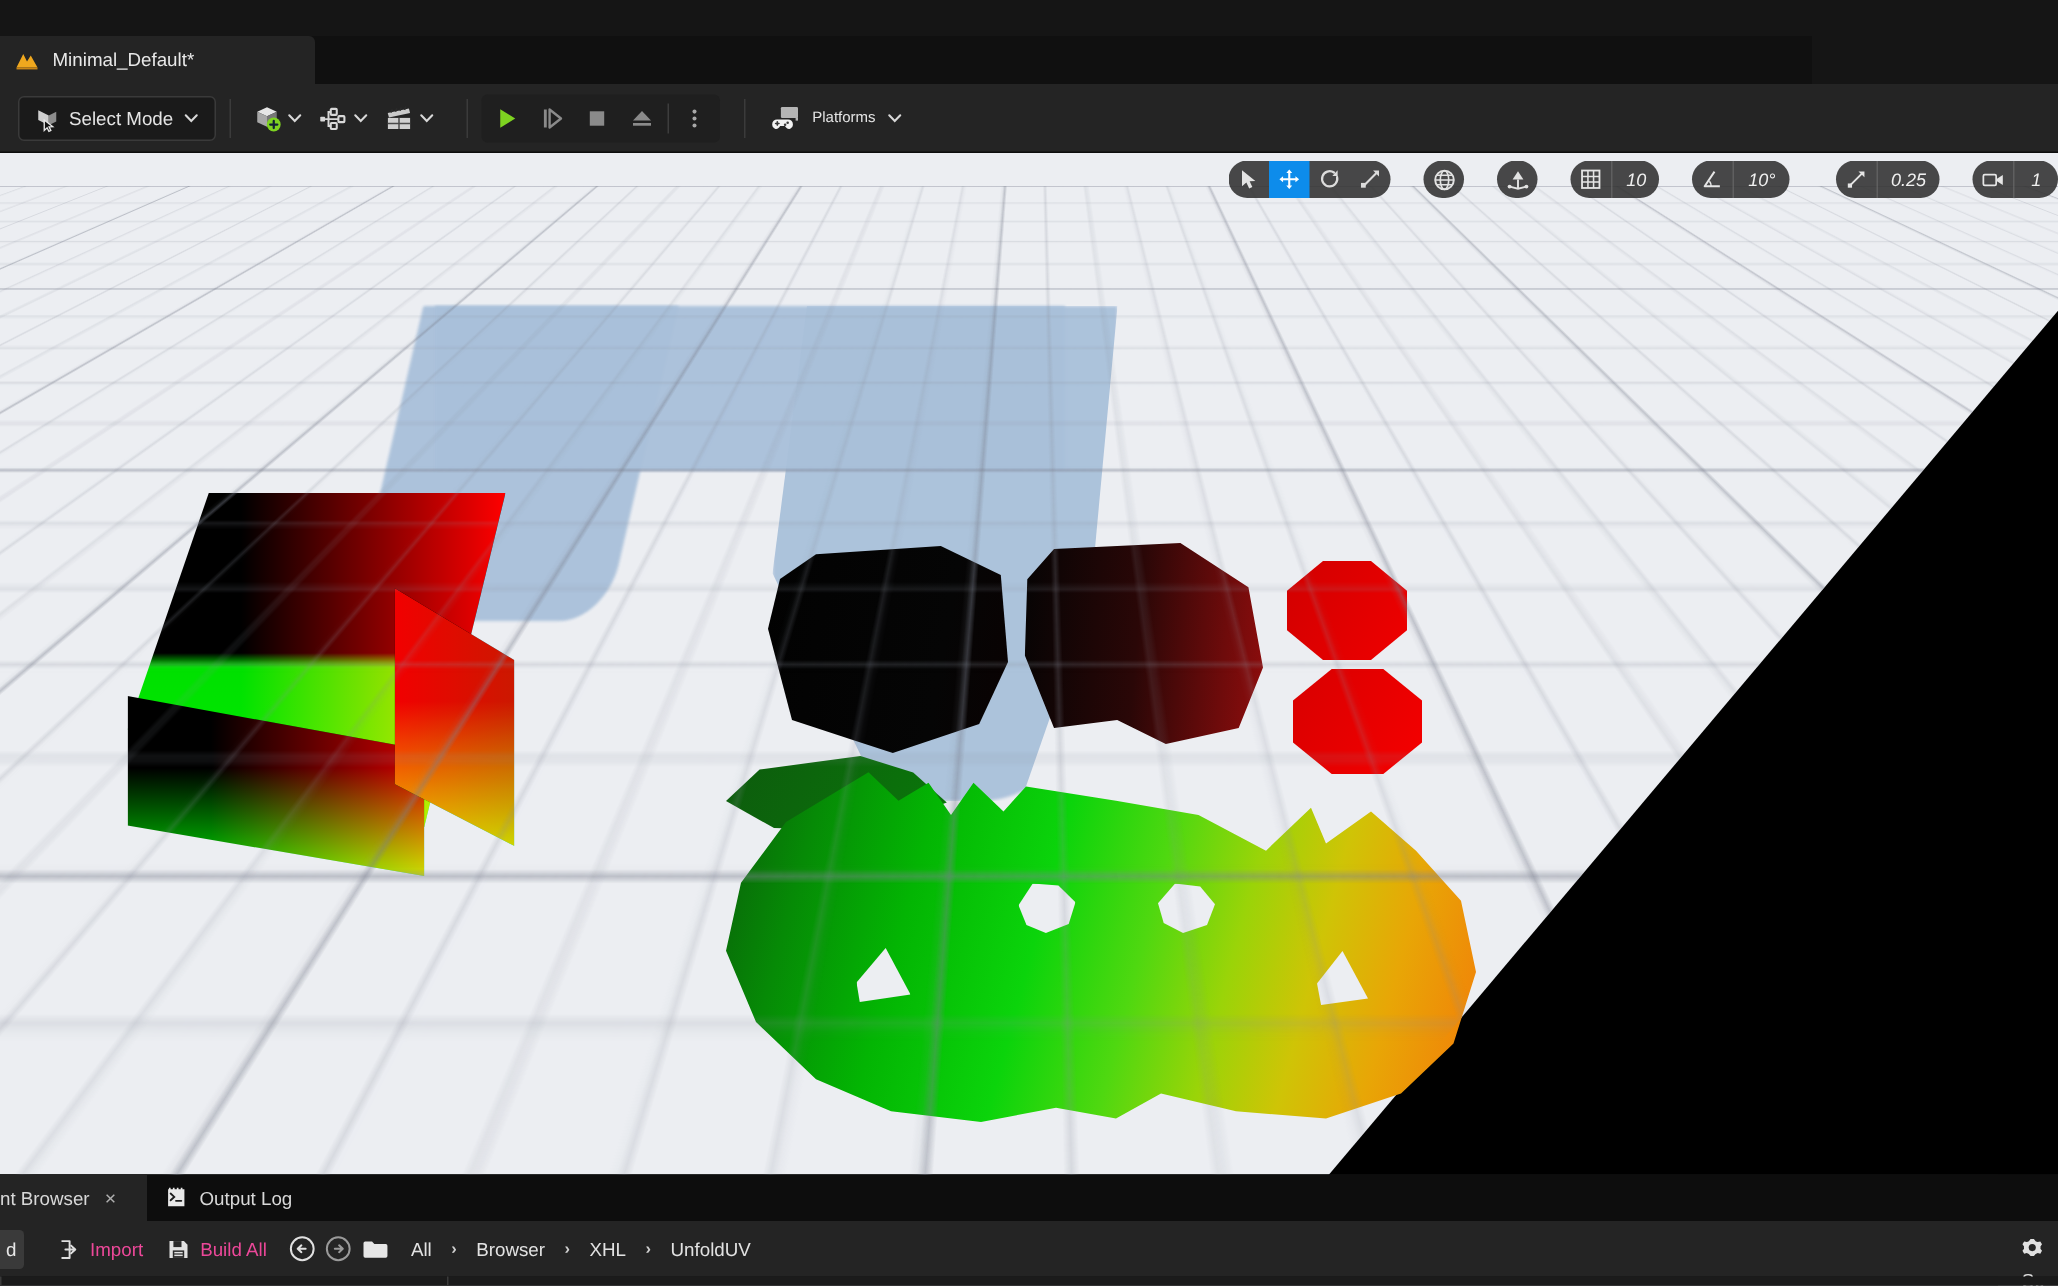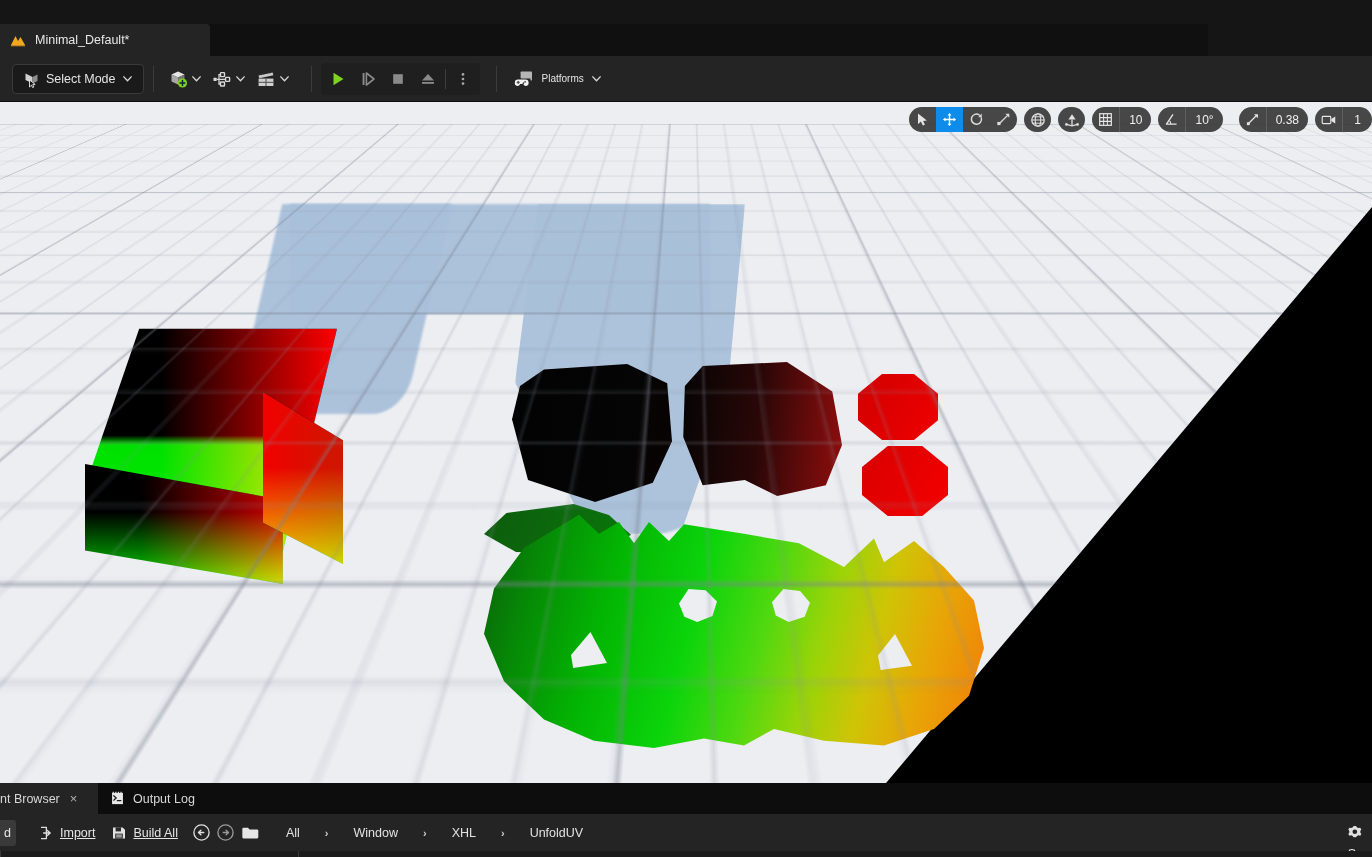--- a/index.html
+++ b/index.html
@@ -200,21 +200,21 @@
 
   
   .vp-tl { position:absolute; top:5px; left:0px; display:flex; align-items:center; gap:6px; }
   .vp-pill {
     display:flex; align-items:center; gap:6px;
     background: rgba(48,48,48,0.88); border-radius: 13px;
     height: 25px; padding: 0 11px;
   }
   .vp-pill-label { font-size:12px; color:#f0f0f0; white-space:nowrap; }
 
-  .vp-tr { position:absolute; top:5px; right:0px; display:flex; align-items:center; gap:7px; }
+  .vp-tr { position:absolute; top:5px; right:0px; display:flex; align-items:center; gap:22px;font-style:italic; }
   .vp-seg {
     display:flex; align-items:center; background: rgba(48,48,48,0.88);
     border-radius:13px; height:25px; overflow:hidden;
   }
   .vp-seg-btn {
     width:27px; height:25px; display:flex; align-items:center; justify-content:center;
   }
   .vp-seg-btn.active { background:#0d8ceb; }
   .vp-seg-val {
     font-size:12px; color:#f0f0f0; padding:0 9px; height:25px;
@@ -241,23 +241,23 @@
     position:absolute; top:31px; left:0; width:1372px; height:37px;
     background:#242424; display:flex; align-items:center; padding-left:0px;
   }
   .cb-add {
     width:30px; height:26px; margin-left:-14px; background:#3a3a3a;
     border-radius:3px; display:flex; align-items:center; justify-content:flex-end;
     padding-right:5px;
   }
   .cb-add-label { font-size:12.5px; color:#e8e8e8; }
   .cb-btn { display:flex; align-items:center; gap:6px; padding:5px 8px; border-radius:3px; }
-  .cb-btn-label { font-size:12.5px; color:#e5e5e5; white-space:nowrap;text-decoration:underline; }
+  .cb-btn-label { font-size:12.5px; color:#ec4899; white-space:nowrap; }
   .cb-nav { display:flex; align-items:center; gap:5px; margin-left:6px; }
-  .crumbs { display:flex; align-items:center; gap:16px; margin-left:6px; }
+  .crumbs { display:flex; align-items:center; gap:4px; margin-left:6px; }
   .crumb { font-size:12.5px; color:#e2e2e2; padding:3px 7px; border-radius:3px; white-space:nowrap; }
   .crumb-sep { color:#cfcfcf; font-size:11px; font-weight:bold; padding:0 2px; }
   .cb-settings {
     position:absolute; right:2px; top:5px; display:flex; align-items:center; gap:6px;
     padding:5px 6px; border-radius:3px; overflow:hidden;flex-direction:column;
   }
   .cb-settings-label { font-size:12.5px; color:#e2e2e2; white-space:nowrap; }
   .cb-bottomline {
     position:absolute; top:68px; left:0; width:1372px; height:6px; background:#1b1b1b;
   }
@@ -544,21 +544,21 @@
       <div class="vp-seg" style="margin-left:9px">
         <div class="vp-seg-btn">
           <span class="ue-icon" style="width:15px;height:15px">
             <svg viewBox="0 0 16 16" width="15" height="15">
               <path d="M4 12 L12 4" stroke="#e6e6e6" stroke-width="1.4"></path>
               <rect x="2" y="11" width="3" height="3" fill="#e6e6e6"></rect>
               <path d="M13.8 2.4 L13.8 6.6 L9.6 2.4 Z" fill="#e6e6e6"></path>
             </svg>
           </span>
         </div>
-        <div class="vp-seg-val">0.38</div>
+        <div class="vp-seg-val">0.25</div>
       </div>
 
       <div class="vp-seg">
         <div class="vp-seg-btn">
           <span class="ue-icon" style="width:16px;height:14px">
             <svg viewBox="0 0 18 14" width="16" height="14">
               <rect x="1.4" y="3" width="9.6" height="8" rx="1" fill="none" stroke="#e6e6e6" stroke-width="1.3"></rect>
               <path d="M11.6 6 L16 3.2 V10.8 L11.6 8 Z" fill="#e6e6e6"></path>
             </svg>
           </span>
@@ -634,21 +634,21 @@
       </div>
 
       <div class="crumbs">
         <span class="ue-icon" style="width:19px;height:16px;margin-right:3px">
           <svg viewBox="0 0 20 16" width="19" height="16">
             <path d="M1.4 3.6 A1.2 1.2 0 0 1 2.6 2.4 H7.4 L9 4.2 H17 A1.2 1.2 0 0 1 18.2 5.4 V12.6 A1.2 1.2 0 0 1 17 13.8 H2.6 A1.2 1.2 0 0 1 1.4 12.6 Z" fill="#e6e6e6"></path>
           </svg>
         </span>
         <span class="crumb">All</span>
         <span class="crumb-sep">›</span>
-        <span class="crumb">Window</span>
+        <span class="crumb">Browser</span>
         <span class="crumb-sep">›</span>
         <span class="crumb">XHL</span>
         <span class="crumb-sep">›</span>
         <span class="crumb">UnfoldUV</span>
       </div>
 
       <div class="cb-settings">
         <span class="ue-icon" style="width:17px;height:17px">
           <svg viewBox="0 0 18 18" width="17" height="17">
             <path d="M9 1.4 L10.3 3 A6.2 6.2 0 0 1 11.9 3.7 L13.9 3.2 L15.2 5.4 L14 7 A6.2 6.2 0 0 1 14 8.8 L15.2 10.4 L13.9 12.6 L11.9 12.1 A6.2 6.2 0 0 1 10.3 12.8 L9 14.4 L6.4 14.4 L5.1 12.8 A6.2 6.2 0 0 1 3.5 12.1 L1.5 12.6 L0.2 10.4 L1.4 8.8 A6.2 6.2 0 0 1 1.4 7 L0.2 5.4 L1.5 3.2 L3.5 3.7 A6.2 6.2 0 0 1 5.1 3 L6.4 1.4 Z" fill="#e0e0e0" transform="translate(1.2,0.9) scale(0.92)"></path>

